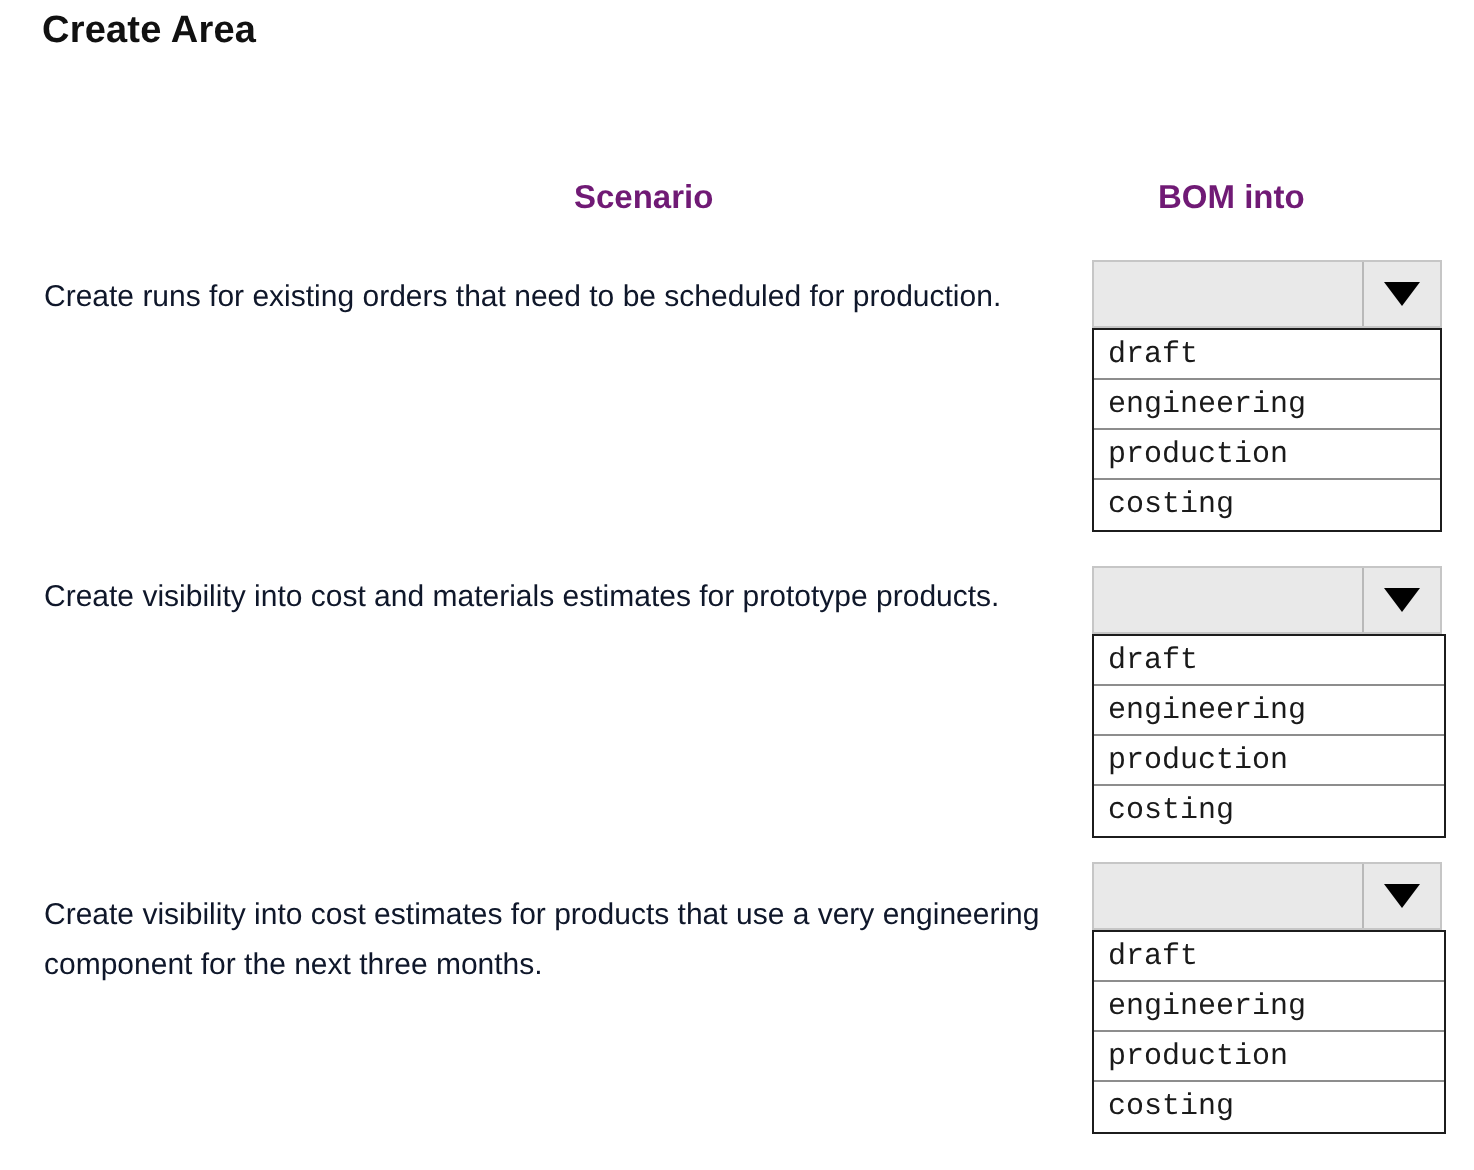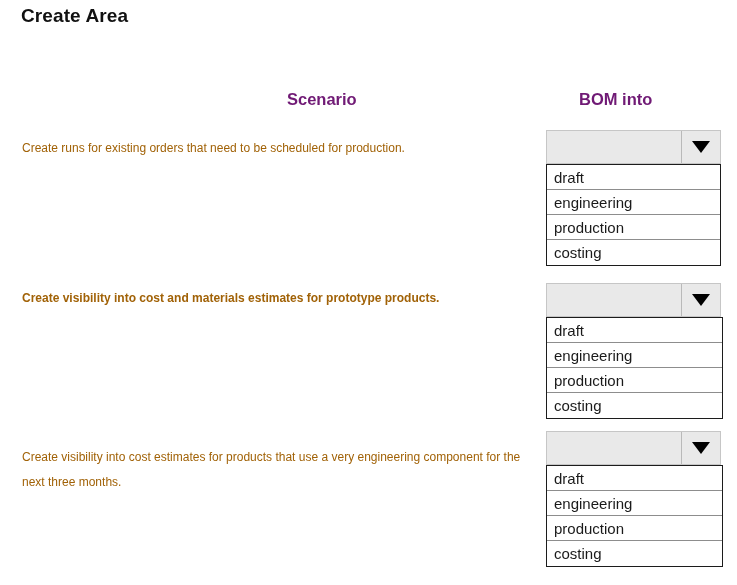--- a/index.html
+++ b/index.html
@@ -39,26 +39,26 @@
   }
   .col-header.bomtype {
     left: 579px;
     top: 90px;
   }
 
   .scenario-text {
     position: absolute;
     left: 22px;
     width: 515px;
-    font-size: 12px;
+    font-size: 15px;
     line-height: 25px;
-    color: #a16207;
+    color: #0f172a;
   }
   .scenario-text.row1 { top: 136px; }
-  .scenario-text.row2 { top: 286px; font-weight: bold; }
+  .scenario-text.row2 { top: 286px; }
   .scenario-text.row3 { top: 445px; }
 
   .dropdown-group {
     position: absolute;
   }
   .dropdown-group.g1 { left: 546px; top: 130px; }
   .dropdown-group.g2 { left: 546px; top: 283px; }
   .dropdown-group.g3 { left: 546px; top: 431px; }
 
   .combo {
@@ -89,20 +89,21 @@
     background: #e9e9e9;
   }
   .combo .combo-arrow svg { display: block; }
 
   .option-list {
     width: 175px;
     box-sizing: border-box;
     border: 1.6px solid #1c1c1c;
     background: #ffffff;
     margin-top: 0px;
+    font-family: Liberation Mono, monospace;
   }
   .option-list.wide { width: 177px; }
 
   .option-item {
     height: 25px;
     line-height: 25px;
     box-sizing: border-box;
     padding-left: 7px;
     font-size: 15px;
     color: #1a1a1a;

